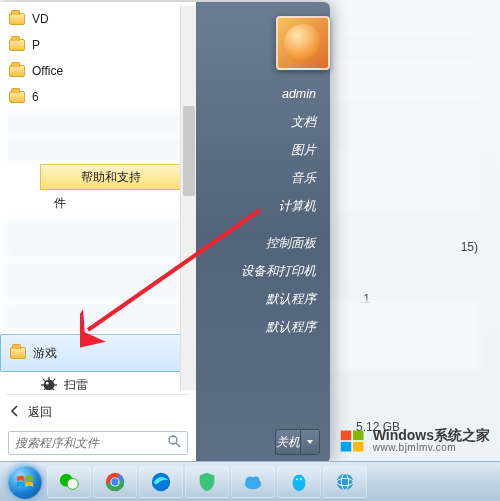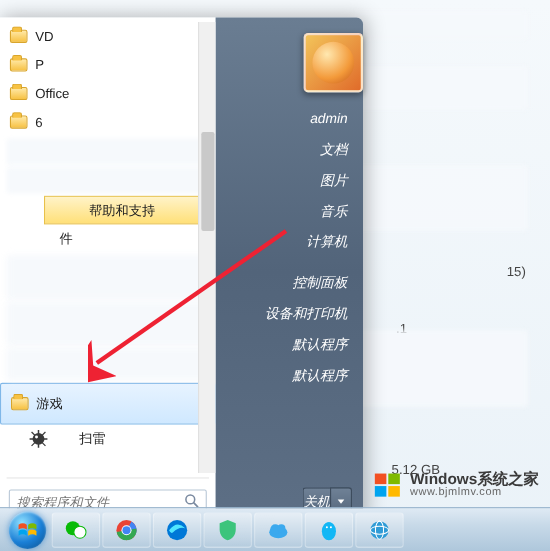--- a/index.html
+++ b/index.html
@@ -10,21 +10,21 @@
 .bg-explorer {
   position: absolute; left: 0; top: 0; width: 100%; height: 100%;
   background: linear-gradient(to bottom, #f5f9fc 0%, #eaf2f8 100%);
 }
 
 
 .blurbox { position: absolute; background: rgba(245,248,252,0.9); filter: blur(2px); border-radius: 3px; }
 
 
 .startmenu {
-  position: absolute; left: 0; top: 16px; width: 330px; height: 461px;
+  position: absolute; left: 0; top: 2px; width: 330px; height: 461px;
   display: flex; background: transparent;
   box-shadow: 2px 0 18px rgba(0,0,0,0.3);
   border-top-right-radius: 6px; border-bottom-right-radius: 6px;
 }
 
 
 .left-panel {
   width: 196px; height: 100%; background: #ffffff;
   display: flex; flex-direction: column; padding: 4px 0 6px 0;
 }
@@ -171,21 +171,21 @@
       <div class="blurbox" style="position:relative; height:40px; margin:2px 6px; filter:blur(3px);"></div>
       <div class="blurbox" style="position:relative; height:40px; margin:2px 6px; filter:blur(3px);"></div>
       <div class="blurbox" style="position:relative; height:30px; margin:2px 6px; filter:blur(3px);"></div>
 
       <div class="prog-item hover">
         <span class="prog-icon">
             <span class="folder-ico"></span>
           </span>
         <span>游戏</span>
       </div>
-      <div class="prog-item" style="padding-left:26px;gap:22px;">
+      <div class="prog-item" style="padding-left:40px;">
         <span class="prog-icon">
           <svg viewBox="0 0 20 20">
               <circle cx="10" cy="10" r="6" fill="#3a3a3a"></circle>
               <line x1="10" y1="1" x2="10" y2="19" stroke="#3a3a3a" stroke-width="1.5"></line>
               <line x1="1" y1="10" x2="19" y2="10" stroke="#3a3a3a" stroke-width="1.5"></line>
               <line x1="3" y1="3" x2="17" y2="17" stroke="#3a3a3a" stroke-width="1.2"></line>
               <line x1="17" y1="3" x2="3" y2="17" stroke="#3a3a3a" stroke-width="1.2"></line>
               <circle cx="8" cy="8" r="1.5" fill="#fff"></circle>
             </svg>
         </span>
@@ -196,20 +196,28 @@
         
       </div>
 
       <div class="prog-scroll">
         <div class="prog-thumb"></div>
       </div>
     </div>
 
     <div class="divider"></div>
 
+    <div class="back-row">
+      <span class="arrow">
+        <svg width="14" height="14" viewBox="0 0 14 14">
+            <path d="M9 2 L4 7 L9 12" stroke="#333" stroke-width="1.6" fill="none"></path>
+          </svg>
+      </span>
+      <span>返回</span>
+    </div>
 
     <div class="searchbox">
       <input type="text" placeholder="搜索程序和文件" style="">
       <span class="mag">
         <svg width="14" height="14" viewBox="0 0 14 14">
             <circle cx="6" cy="6" r="4" stroke="#7a8aa0" stroke-width="1.4" fill="none"></circle>
             <line x1="9" y1="9" x2="13" y2="13" stroke="#7a8aa0" stroke-width="1.6"></line>
           </svg>
       </span>
     </div>

